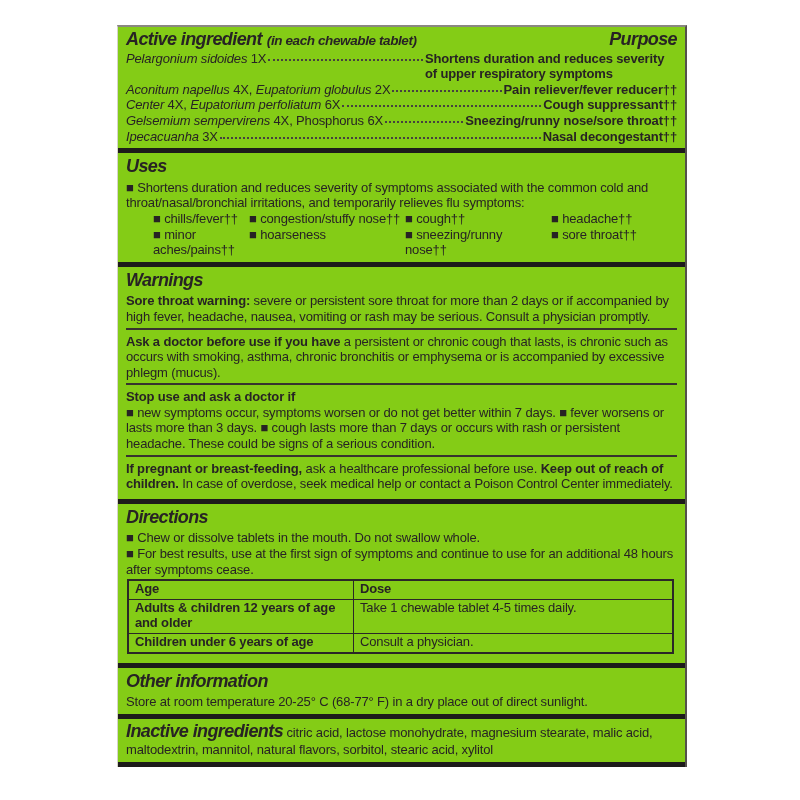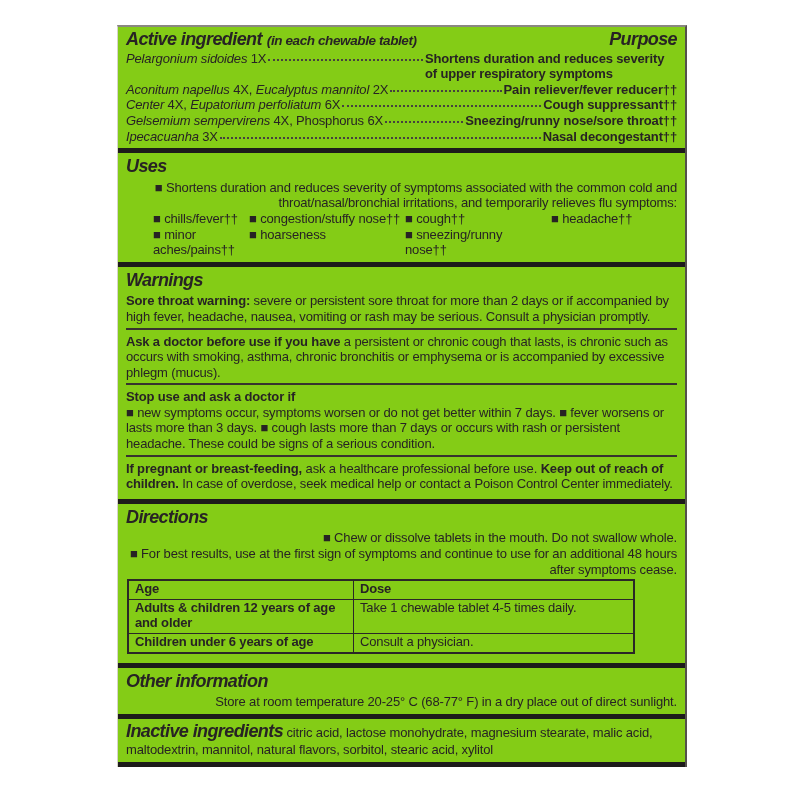--- a/index.html
+++ b/index.html
@@ -31,30 +31,30 @@
   .ai-name .it{font-style:italic;}
   .ai-leader{flex:1 1 auto;min-width:8px;border-bottom:2px dotted #45413f;margin:0 2px;position:relative;top:-2px;}
   .ai-purpose{text-align:left;max-width:252px;font-weight:bold;}
   
   .uses-grid{display:grid;grid-template-columns:92px 152px 142px auto;column-gap:4px;margin-left:27px;}
   .wp{margin:0 0 3px;}
   .whr{border-top:2px solid #37332f;margin:3px 0 4px;}
   b.block{display:block;}
   
   table.dose{
-    width:508px;margin:2px 0 5px 1px;border-collapse:collapse;
+    width:547px;margin:2px 0 5px 1px;border-collapse:collapse;
     border:2px solid #2b2828;background:transparent;
   }
   table.dose th,table.dose td{
     border:1.5px solid #2b2828;padding:0px 6px 2px;text-align:left;vertical-align:top;
     font-size:13px;line-height:1.2;letter-spacing:-0.15px;
   }
   table.dose th{font-weight:bold;}
   td.age{font-weight:bold;width:212px;}
-  p.plain{margin:0;text-align:right;}
+  p.plain{margin:0;}
 </style>
 </head>
 <body>
 
 <div class="page">
   <div class="label">
 
     <section class="sec">
       <div class="ai-head">
         <div>
@@ -62,21 +62,21 @@
         </div>
         <span class="h2 inline">Purpose</span>
       </div>
 
       <div class="ai-row">
         <span class="ai-name"><span class="it">Pelargonium sidoides</span><span class="rm"> 1X</span><span class="it"></span><span class="rm"></span></span>
         <span class="ai-leader"></span>
         <span class="ai-purpose">Shortens duration and reduces severity of upper respiratory symptoms</span>
       </div>
       <div class="ai-row">
-        <span class="ai-name"><span class="it">Aconitum napellus</span><span class="rm"> 4X, </span><span class="it">Eucalyptus mannitol</span><span class="rm"> 2X</span></span>
+        <span class="ai-name"><span class="it">Aconitum napellus</span><span class="rm"> 4X, </span><span class="it">Eupatorium globulus</span><span class="rm"> 2X</span></span>
         <span class="ai-leader"></span>
         <span class="ai-purpose">Pain reliever/fever reducer††</span>
       </div>
       <div class="ai-row">
         <span class="ai-name"><span class="it">Center</span><span class="rm"> 4X, </span><span class="it">Eupatorium perfoliatum</span><span class="rm"> 6X</span></span>
         <span class="ai-leader"></span>
         <span class="ai-purpose">Cough suppressant††</span>
       </div>
       <div class="ai-row">
         <span class="ai-name"><span class="it">Gelsemium sempervirens</span><span class="rm"> 4X, Phosphorus 6X</span><span class="it"></span><span class="rm"></span></span>
@@ -96,20 +96,21 @@
       <div class="h2">Uses</div>
       <p class="plain">■ Shortens duration and reduces severity of symptoms associated with the common cold and throat/nasal/bronchial irritations, and temporarily relieves flu symptoms:</p>
       <div class="uses-grid">
         <span>■ chills/fever††</span>
         <span>■ congestion/stuffy nose††</span>
         <span>■ cough††</span>
         <span>■ headache††</span>
         <span>■ minor aches/pains††</span>
         <span>■ hoarseness</span>
         <span>■ sneezing/runny nose††</span>
+        <span>■ sore throat††</span>
       </div>
     </section>
 
     <div class="bar"></div>
 
     <section class="sec">
       <div class="h2">Warnings</div>
 
       <p class="wp"><b>Sore throat warning: </b><span>severe or persistent sore throat for more than 2 days or if accompanied by high fever, headache, nausea, vomiting or rash may be serious. Consult a physician promptly.</span></p>
 

